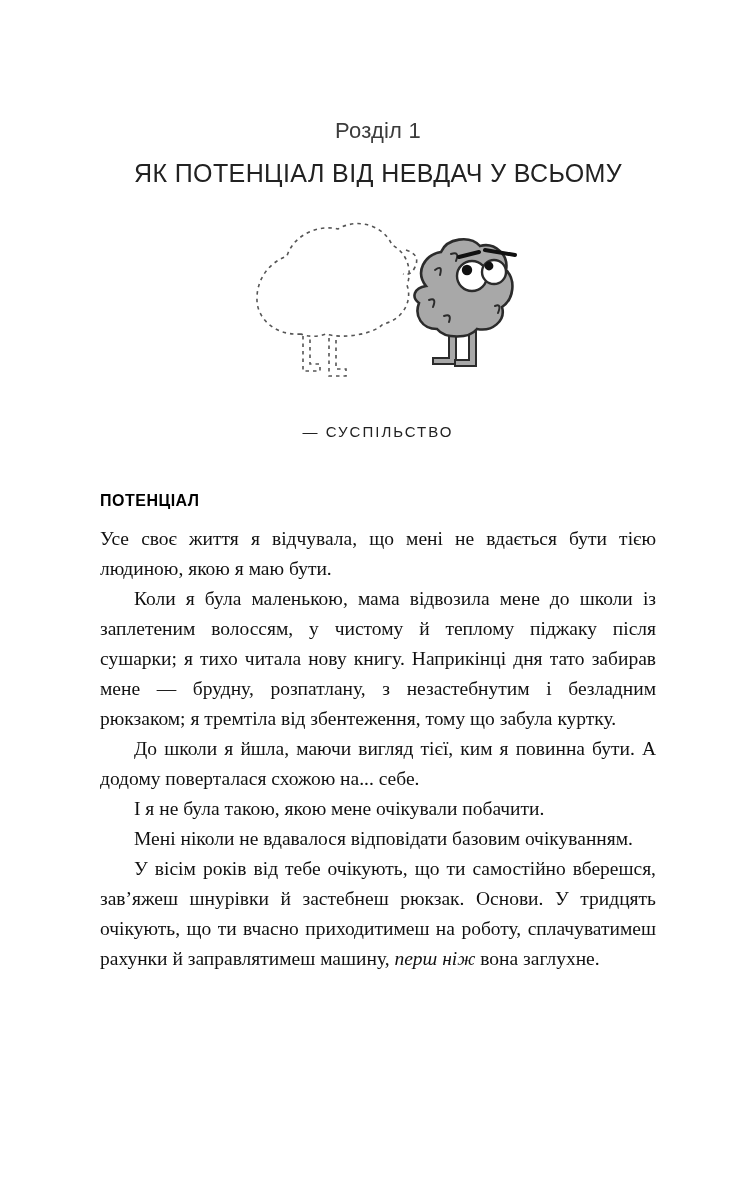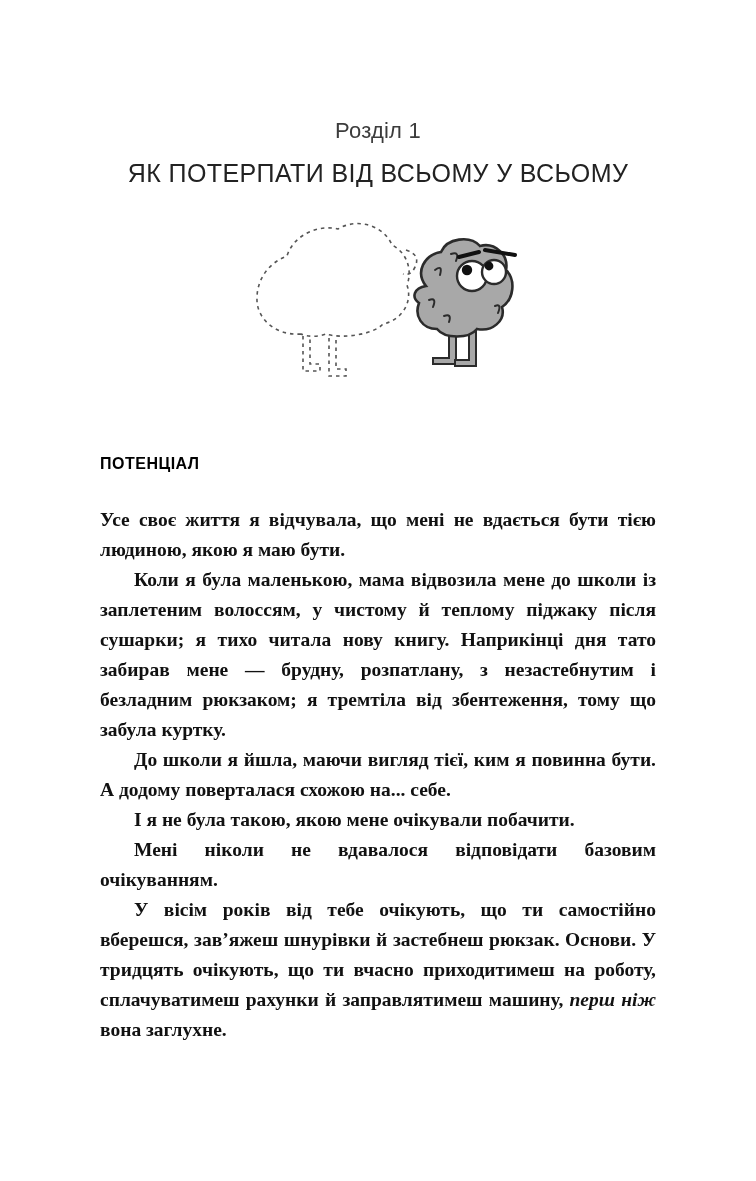--- a/index.html
+++ b/index.html
@@ -23,35 +23,35 @@
     margin-top:12px;
   }
   .attribution{
     text-align:center;font-family:"Liberation Sans", sans-serif;
     font-size:15px;letter-spacing:2px;color:#222;margin-top:20px;
   }
   .section-heading{
     font-family:"Liberation Sans", sans-serif;font-size:16px;font-weight:700;
     color:#000;letter-spacing:.5px;margin-top:52px;
   }
-  .body-text{margin-top:32px;font-weight:bold;}
+  .body-text{margin-top:14px;}
   .body-text p{
     margin:0;font-size:19.5px;line-height:30px;text-align:justify;color:#111;
   }
   .body-text p.indent{text-indent:34px;}
   .body-text em{font-style:italic;}
 </style>
 </head>
 <body>
 
 <div class="page">
 
   <div class="chapter-label">Розділ 1</div>
 
-  <h1 class="chapter-title" style="margin:15px 0 0 0;">ЯК ПОТЕРПАТИ ВІД ВСЬОМУ У ВСЬОМУ</h1>
+  <h1 class="chapter-title" style="margin:15px 0 0 0;">ЯК ПОТЕНЦІАЛ ВІД НЕВДАЧ У ВСЬОМУ</h1>
 
   <div class="illustration">
     <svg width="310" height="195" viewBox="0 0 310 195">
 
       <g fill="none" stroke="#555" stroke-width="1.6" stroke-dasharray="3.5 4">
         <path d="M 78,126
                  C 52,128 33,110 34,90
                  C 34,72 45,55 64,48
                  C 70,28 94,16 115,21
                  C 135,9 161,18 169,37
@@ -96,20 +96,21 @@
         </g>
 
         <g fill="none" stroke="#111" stroke-width="4" stroke-linecap="round">
           <path d="M 236,49 L 256,44"></path>
           <path d="M 262,42 L 292,47"></path>
         </g>
       </g>
     </svg>
   </div>
 
+  <div class="attribution">— СУСПІЛЬСТВО</div>
 
   <h2 class="section-heading" style="margin-bottom:0;">ПОТЕНЦІАЛ</h2>
 
   <div class="body-text">
     <p>Усе своє життя я відчувала, що мені не вдається бути тією людиною, якою я маю бути.</p>
     <p class="indent">Коли я була маленькою, мама відвозила мене до школи із заплетеним волоссям, у чистому й теплому піджаку після сушарки; я тихо читала нову книгу. Наприкінці дня тато забирав мене — брудну, розпатлану, з незастебнутим і безладним рюкзаком; я тремтіла від збентеження, тому що забула куртку.</p>
     <p class="indent">До школи я йшла, маючи вигляд тієї, ким я повинна бути. А додому поверталася схожою на... себе.</p>
     <p class="indent">І я не була такою, якою мене очікували побачити.</p>
     <p class="indent">Мені ніколи не вдавалося відповідати базовим очікуванням.</p>
     <p class="indent"><span>У вісім років від тебе очікують, що ти самостійно вберешся, зав’яжеш шнурівки й застебнеш рюкзак. Основи. У тридцять очікують, що ти вчасно приходитимеш на роботу, сплачуватимеш рахунки й заправлятимеш машину, </span><em>перш ніж</em><span> вона заглухне.</span></p>

